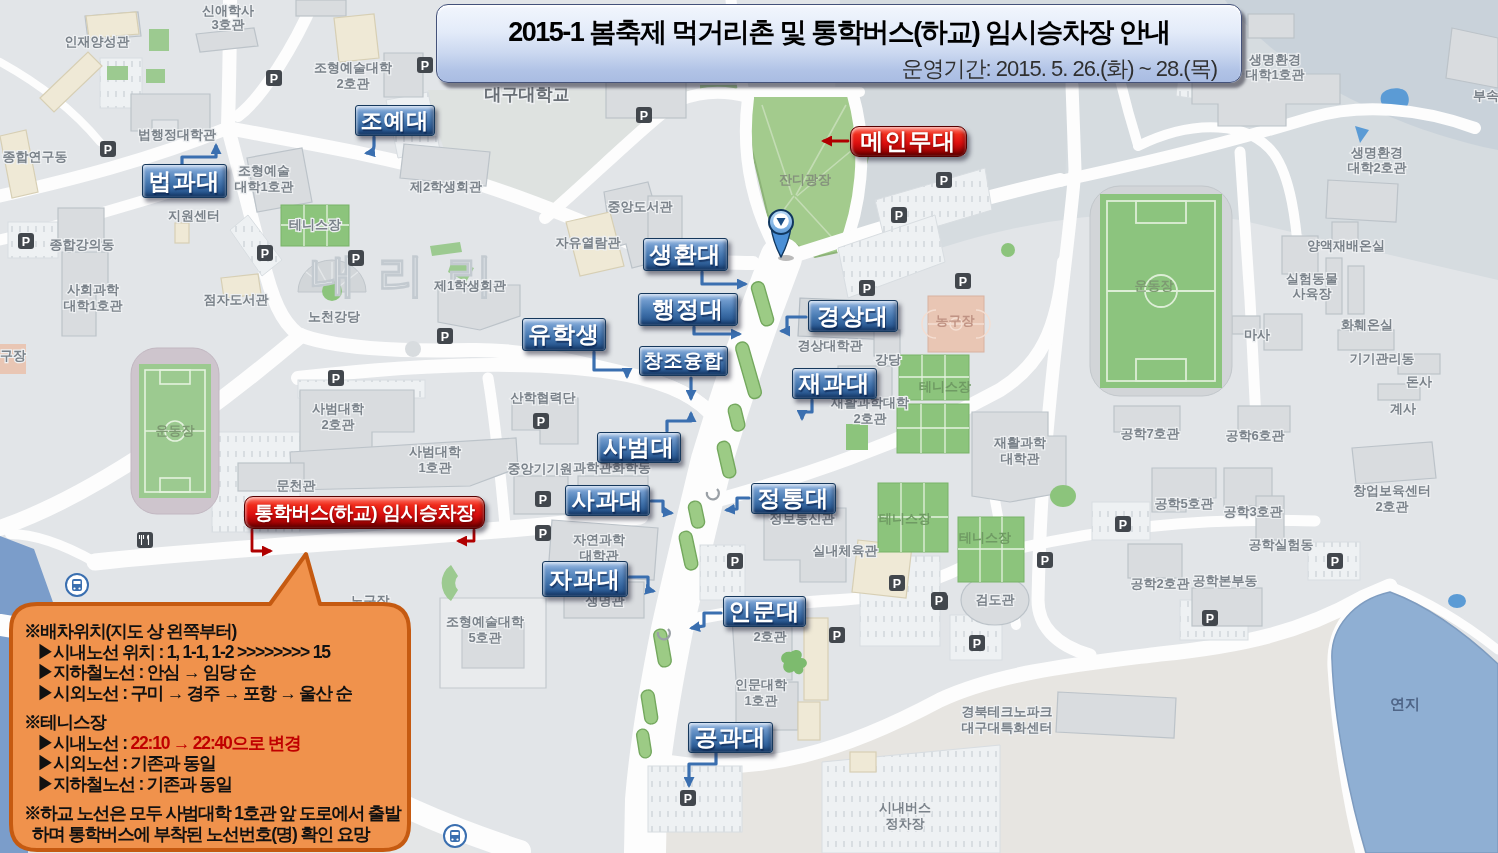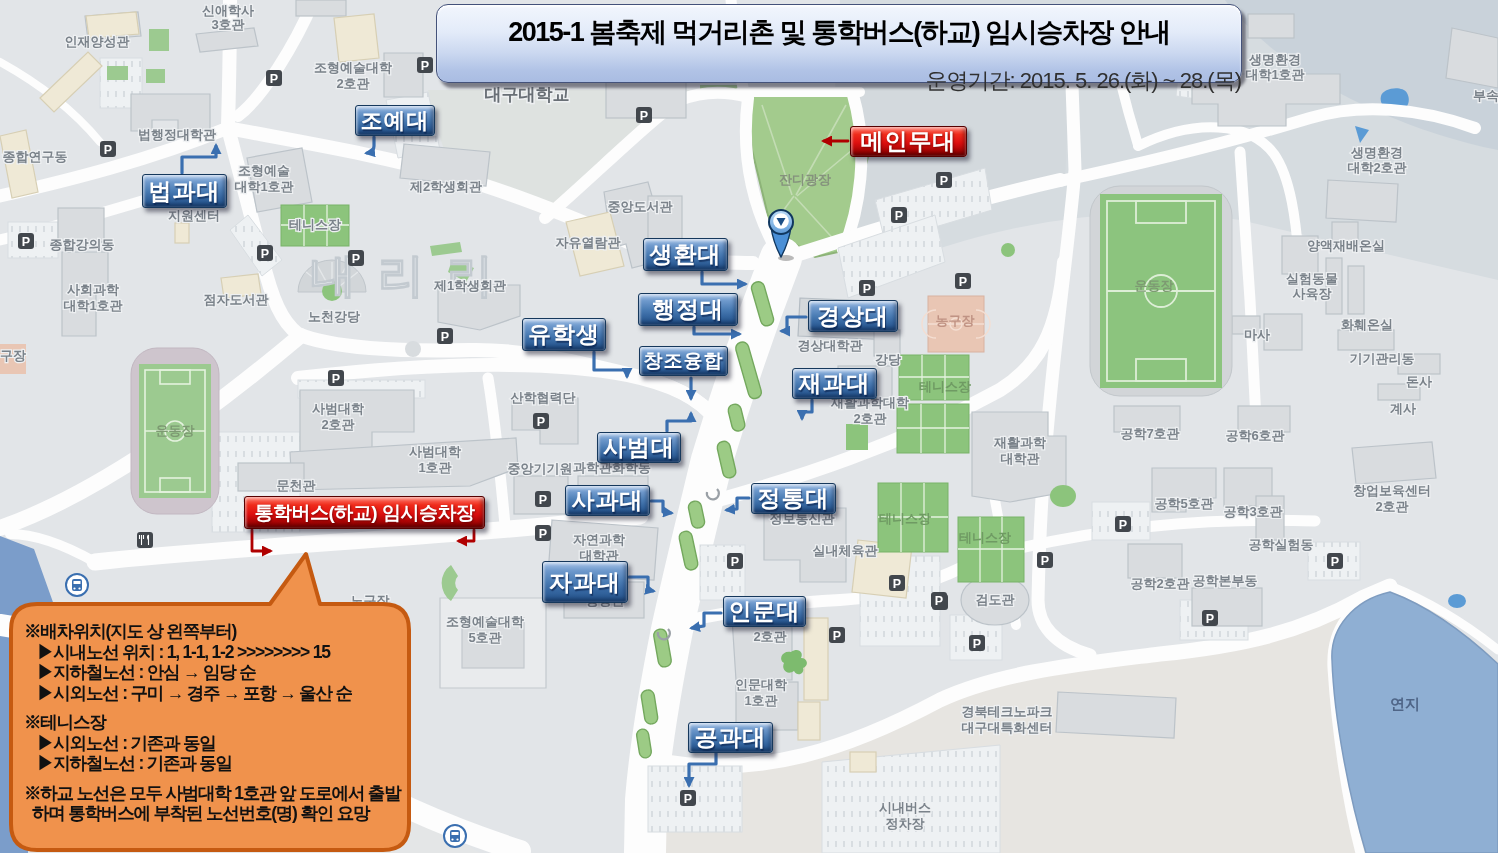--- a/index.html
+++ b/index.html
@@ -2,30 +2,30 @@
 <html><head>
 <meta charset="utf-8">
 <style>
 html,body{margin:0;padding:0;background:#fff}
 #map{position:relative;width:1498px;height:853px;overflow:hidden;font-family:"Liberation Sans",sans-serif;background:#e2e5e8}
 #base{position:absolute;left:0;top:0}
 .bl{position:absolute;box-sizing:border-box;border:1px solid #16385c;border-radius:3px;
 background:linear-gradient(180deg,#a6c3e8 0%,#6e99cc 22%,#4a7cb4 50%,#3566a0 72%,#24538b 100%);
 box-shadow:3px 4px 4px rgba(30,30,50,.5), inset 0 2px 3px rgba(255,255,255,.55), inset 2px 0 2px rgba(255,255,255,.3), inset -2px -3px 4px rgba(5,25,60,.55);
 color:#fff;font-weight:700;display:flex;align-items:center;justify-content:center;font-size:23px;letter-spacing:1px;text-shadow:1px 2px 1px rgba(0,20,60,.55)}
-.rl{position:absolute;box-sizing:border-box;border:1px solid #550000;border-radius:3px;
+.rl{position:absolute;box-sizing:border-box;border:1px solid #550000;border-radius:9px;
 background:linear-gradient(180deg,#ff7d6e 0%,#ef2b1b 26%,#dd0f0f 55%,#9c0202 88%,#7c0000 100%);
 box-shadow:3px 4px 4px rgba(30,30,50,.5), inset 0 2px 3px rgba(255,255,255,.45), inset 2px 0 2px rgba(255,255,255,.25), inset -2px -3px 4px rgba(60,0,0,.55);
 color:#fff;font-weight:700;display:flex;align-items:center;justify-content:center;font-size:23px;letter-spacing:1px;white-space:nowrap;text-shadow:1px 1px 2px rgba(60,0,0,.5)}
 #title{position:absolute;left:436px;top:4px;width:806px;height:79px;box-sizing:border-box;
 border:1px solid #44527a;border-radius:12px;
 background:linear-gradient(180deg,#f2f6fd 0%,#e3ebf9 35%,#cbd8f0 62%,#b1c3e6 85%,#a9bce2 100%);
 box-shadow:4px 5px 3px rgba(55,55,70,.6), inset 0 2px 2px rgba(255,255,255,.9)}
 #title .t1{margin-top:9px;text-align:center;font-size:27px;font-weight:700;color:#000;letter-spacing:-1.5px;white-space:nowrap}
-#title .t2{text-align:right;margin-top:16px;font-size:22px;color:#303030;letter-spacing:-1px;white-space:nowrap}
+#title .t2{text-align:right;padding-right:24px;margin-top:4px;font-size:22px;color:#303030;letter-spacing:-1px;white-space:nowrap}
 #obtext{position:absolute;left:24px;top:621px;width:390px;font-size:17.5px;font-weight:700;color:#111;line-height:20.5px;letter-spacing:-1.2px;white-space:nowrap}
 #obtext .g{margin-top:9px}
 #obtext .ind{padding-left:13px}
 #obtext .red{color:#c00000}
 </style>
 </head>
 <body>
 <div id="map">
 <svg id="base" width="1498" height="853" viewBox="0 0 1498 853">
 <defs>
@@ -673,54 +673,55 @@
 <path d="M37,604 L270,604 L306,554 L320,604 L383,604 Q409,604 409,630 L409,824 Q409,850 383,850 L37,850 Q11,850 11,824 L11,630 Q11,604 37,604 Z" fill="#f0924c" stroke="#c55a11" stroke-width="4" stroke-linejoin="round"></path>
 </svg>
 
 <div id="title">
 <div class="t1">2015-1 봄축제 먹거리촌 및 통학버스(하교) 임시승차장 안내</div>
 <div class="t2">운영기간: 2015. 5. 26.(화) ~ 28.(목)</div>
 </div>
 
 <div class="bl" style="left:355px;top:105px;width:80px;height:31px;font-size:22px">조예대</div>
 
-<div class="bl" style="left:142px;top:174px;width:85px;height:34px">법과대</div>
+<div class="bl" style="left:142px;top:164px;width:85px;height:34px">법과대</div>
 
 <div class="bl" style="left:643px;top:238px;width:85px;height:33px">생환대</div>
 
 <div class="bl" style="left:638px;top:293px;width:100px;height:33px">행정대</div>
 
 <div class="bl" style="left:522px;top:318px;width:84px;height:33px">유학생</div>
 
 <div class="bl" style="left:639px;top:346px;width:89px;height:30px;font-size:19px">창조융합</div>
 
 <div class="bl" style="left:808px;top:300px;width:90px;height:32px">경상대</div>
 
 <div class="bl" style="left:792px;top:368px;width:85px;height:31px">재과대</div>
 
 <div class="bl" style="left:597px;top:432px;width:84px;height:31px">사범대</div>
 
 <div class="bl" style="left:565px;top:485px;width:85px;height:31px">사과대</div>
 
 <div class="bl" style="left:751px;top:483px;width:85px;height:31px">정통대</div>
 
-<div class="bl" style="left:542px;top:561px;width:86px;height:42px">자과대</div>
+<div class="bl" style="left:542px;top:561px;width:86px;height:36px">자과대</div>
 
 <div class="bl" style="left:723px;top:596px;width:83px;height:31px">인문대</div>
 
 <div class="bl" style="left:688px;top:722px;width:85px;height:31px">공과대</div>
 
 <div class="rl" style="left:850px;top:126px;width:117px;height:31px">메인무대</div>
 
 <div class="rl" style="left:244px;top:496px;width:241px;height:33px;font-size:19px;letter-spacing:-.5px">통학버스(하교) 임시승차장</div>
 
 <div id="obtext">
 <div>※배차위치(지도 상 왼쪽부터)</div>
 <div class="ind">▶시내노선 위치 : 1, 1-1, 1-2 &gt;&gt;&gt;&gt;&gt;&gt;&gt;&gt; 15</div>
 <div class="ind">▶지하철노선 : 안심 → 임당 순</div>
 <div class="ind">▶시외노선 : 구미 → 경주 → 포항 → 울산 순</div>
 <div class="g">※테니스장</div>
+<div class="ind">▶시내노선 : <span class="red">22:10 → 22:40으로 변경</span></div>
 <div class="ind">▶시외노선 : 기존과 동일</div>
 <div class="ind">▶지하철노선 : 기존과 동일</div>
 <div class="g">※하교 노선은 모두 사범대학 1호관 앞 도로에서 출발</div>
 <div style="padding-left:8px">하며 통학버스에 부착된 노선번호(명) 확인 요망</div>
 </div>
 </div>
 
 </body></html>

